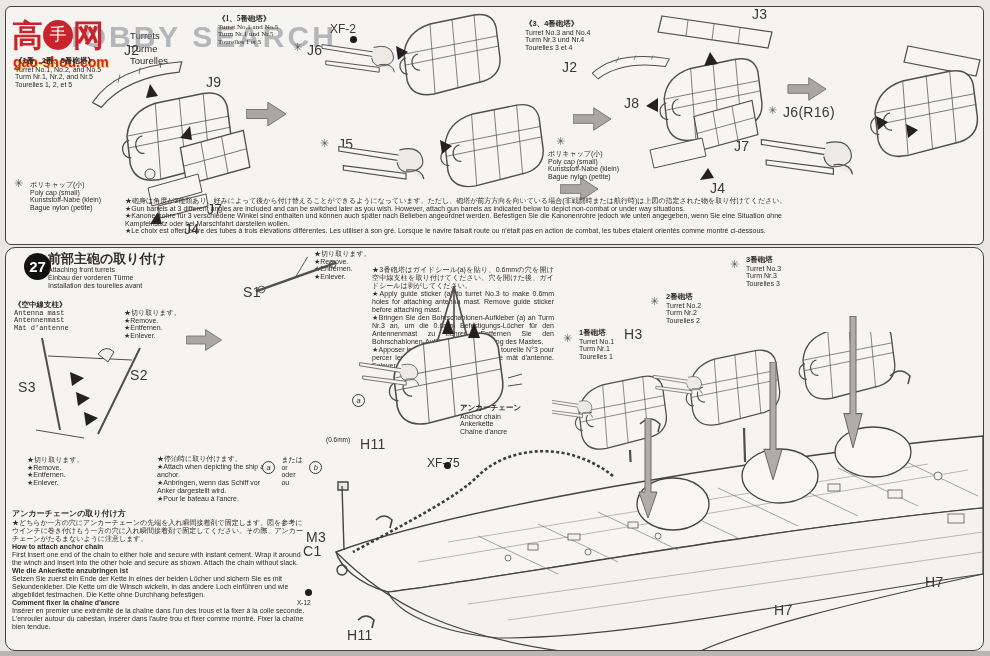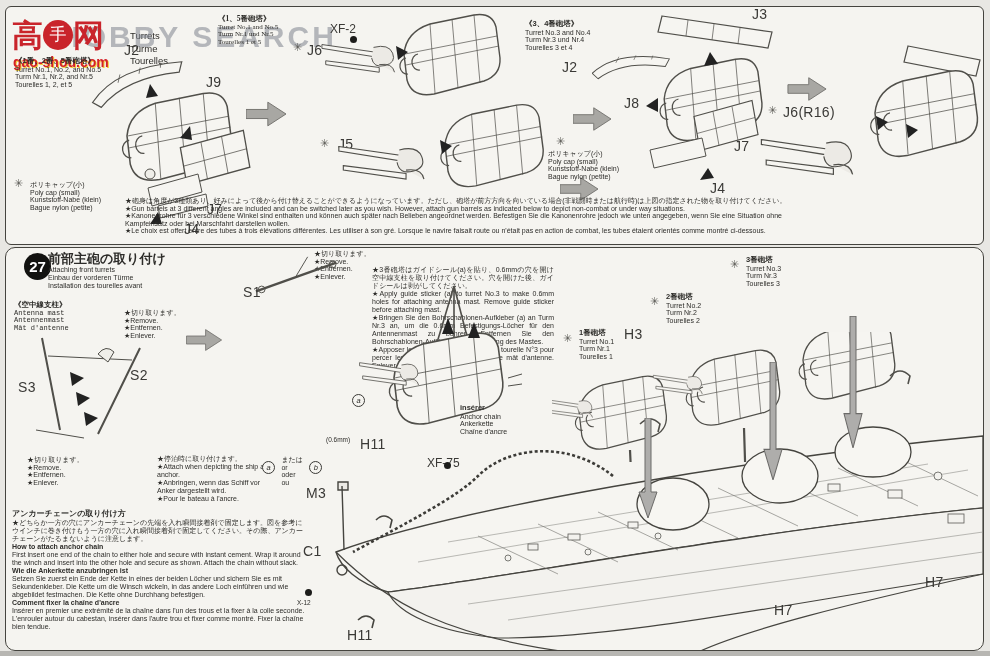--- a/index.html
+++ b/index.html
@@ -312,21 +312,21 @@
       <use href="#downarrow" width="20" height="100"></use>
     </svg>
   <svg class="abs" style="left:763px;top:362px;" width="20" height="118">
       <use href="#downarrow" width="20" height="118"></use>
     </svg>
   <svg class="abs" style="left:843px;top:316px;" width="20" height="132">
       <use href="#downarrow" width="20" height="132"></use>
     </svg>
 
   <div class="abs" style="left:460px;top:404px;width:80px;">
-    <div class="jp">insérer</div>
+    <div class="jp">アンカーチェーン</div>
     <div class="t7 ml">Anchor chain
 Ankerkette
 Chaîne d'ancre</div>
   </div>
   <div class="abs slbl" style="left:427px;top:448px;margin-top:8px;">XF-75</div>
   <div class="dot" style="left:444px;top:462px;"></div>
   <div class="abs" style="left:326px;top:436px;font-size:6.5px;">(0.6mm)</div>
   <div class="abs plbl" style="left:360px;top:436px;">H11</div>
 
   <div class="abs t7w ml" style="left:157px;top:455px;width:110px;">★停泊時に取り付けます。
@@ -350,21 +350,21 @@
     <div class="jp" style="font-size:8px;">アンカーチェーンの取り付け方</div>
     <div class="t7w">★どちらか一方の穴にアンカーチェーンの先端を入れ瞬間接着剤で固定します。図を参考にウインチに巻き付けもう一方の穴に入れ瞬間接着剤で固定してください。その際、アンカーチェーンがたるまないように注意します。</div>
     <div class="t7w hd">How to attach anchor chain</div>
     <div class="t7w">First insert one end of the chain to either hole and secure with instant cement. Wrap it around the winch and insert into the other hole and secure as shown. Attach the chain without slack.</div>
     <div class="t7w hd">Wie die Ankerkette anzubringen ist</div>
     <div class="t7w">Setzen Sie zuerst ein Ende der Kette in eines der beiden Löcher und sichern Sie es mit Sekundenkleber. Die Kette um die Winsch wickeln, in das andere Loch einführen und wie abgebildet festmachen. Die Kette ohne Durchhang befestigen.</div>
     <div class="t7w hd">Comment fixer la chaîne d'ancre</div>
     <div class="t7w">Insérer en premier une extrémité de la chaîne dans l'un des trous et la fixer à la colle seconde. L'enrouler autour du cabestan, insérer dans l'autre trou et fixer comme montré. Fixer la chaîne bien tendue.</div>
   </div>
 
-  <div class="abs plbl" style="left:306px;top:485px;">M3</div>
+  <div class="abs plbl" style="left:306px;top:529px;">M3</div>
   <div class="abs plbl" style="left:303px;top:543px;">C1</div>
   <div class="dot" style="left:305px;top:589px;"></div>
   <div class="abs" style="left:297px;top:599px;font-size:6.5px;">X-12</div>
   <div class="abs plbl" style="left:347px;top:627px;">H11</div>
   <div class="abs plbl" style="left:774px;top:602px;">H7</div>
   <div class="abs plbl" style="left:925px;top:574px;">H7</div>
 
   <div class="strip"></div>
 </div>
 

